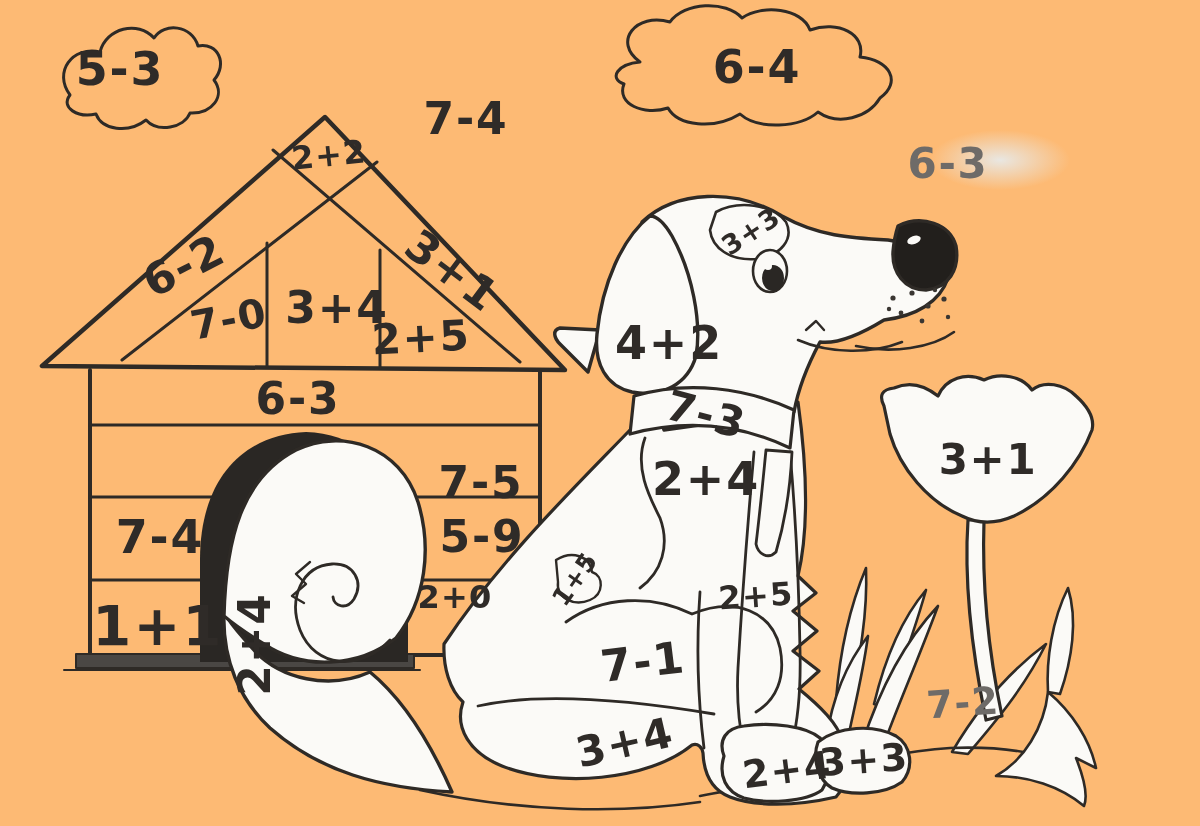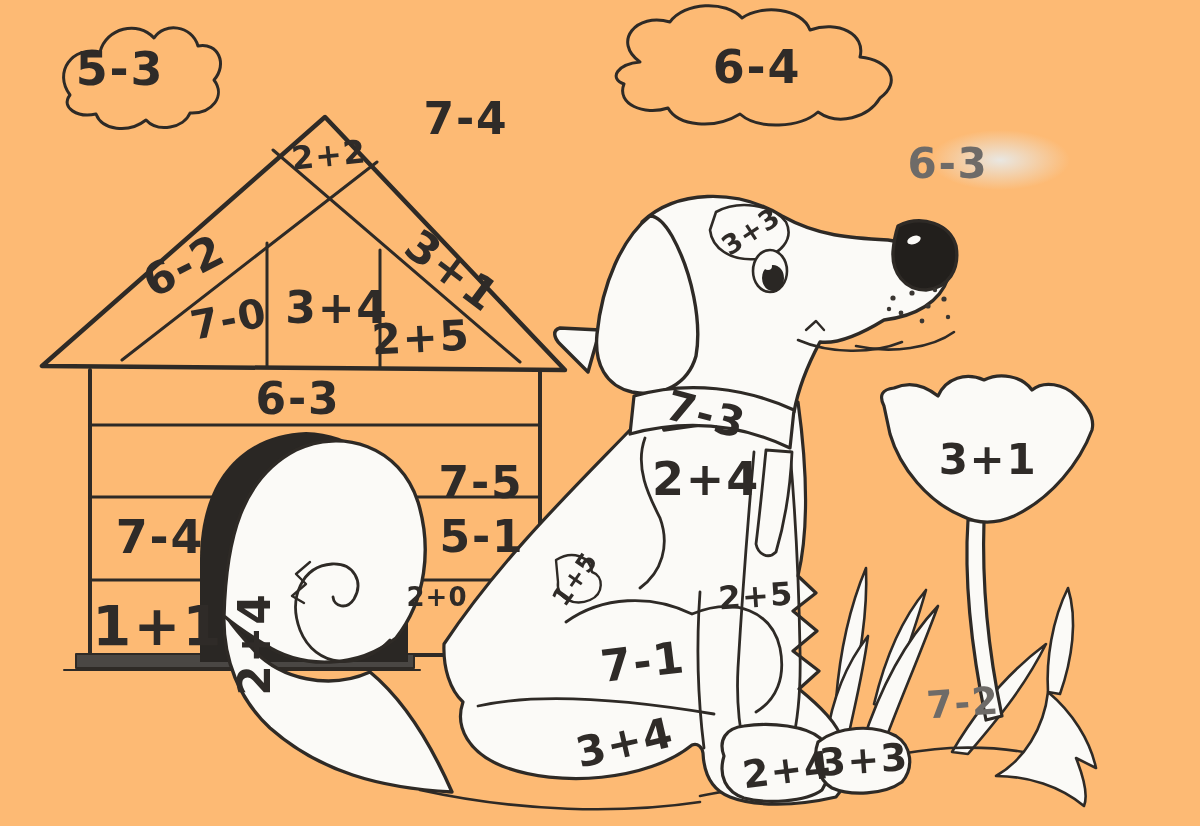--- a/index.html
+++ b/index.html
@@ -131,25 +131,26 @@
   <span class="lbl" style="left:329px;top:155px;font-size:32px;--r:-6deg;">2+2</span>
   <span class="lbl" style="left:184px;top:266px;font-size:44px;--r:-27deg;">6-2</span>
   <span class="lbl" style="left:452px;top:271px;font-size:44px;--r:37deg;">3+1</span>
   <span class="lbl" style="left:229px;top:319px;font-size:40px;--r:-11deg;">7-0</span>
   <span class="lbl" style="left:337px;top:308px;font-size:44px;">3+4</span>
   <span class="lbl" style="left:421px;top:338px;font-size:42px;--r:-3deg;">2+5</span>
 
   <span class="lbl" style="left:298px;top:399px;font-size:44px;">6-3</span>
   <span class="lbl" style="left:481px;top:459px;font-size:44px;margin-top:24px;">7-5</span>
   <span class="lbl" style="left:160px;top:537px;font-size:46px;">7-4</span>
-  <span class="lbl" style="left:482px;top:537px;font-size:44px;">5-1</span>
+  <span class="lbl" style="left:482px;top:537px;font-size:44px;">5-9</span>
   <span class="lbl" style="left:158px;top:626px;font-size:56px;">1+1</span>
-  <span class="lbl" style="left:437px;top:597px;font-size:26px;">2+0</span>
+  <span class="lbl" style="left:455px;top:597px;font-size:32px;">2+0</span>
 
   <span class="lbl" style="left:751px;top:231px;font-size:27px;--r:-33deg;">3+3</span>
+  <span class="lbl" style="left:669px;top:343px;font-size:46px;">4+2</span>
   <span class="lbl" style="left:706px;top:415px;font-size:42px;--r:15deg;">7-3</span>
   <span class="lbl" style="left:706px;top:479px;font-size:46px;">2+4</span>
   <span class="lbl" style="left:756px;top:596px;font-size:32px;--r:-4deg;">2+5</span>
   <span class="lbl" style="left:575px;top:579px;font-size:25px;--r:-55deg;">1+5</span>
   <span class="lbl" style="left:255px;top:644px;font-size:44px;--r:-90deg;">2+4</span>
   <span class="lbl" style="left:643px;top:662px;font-size:44px;--r:-7deg;">7-1</span>
   <span class="lbl" style="left:625px;top:743px;font-size:42px;--r:-13deg;">3+4</span>
   <span class="lbl" style="left:787px;top:770px;font-size:38px;--r:-7deg;">2+4</span>
   <span class="lbl" style="left:864px;top:760px;font-size:38px;--r:-4deg;">3+3</span>
 

